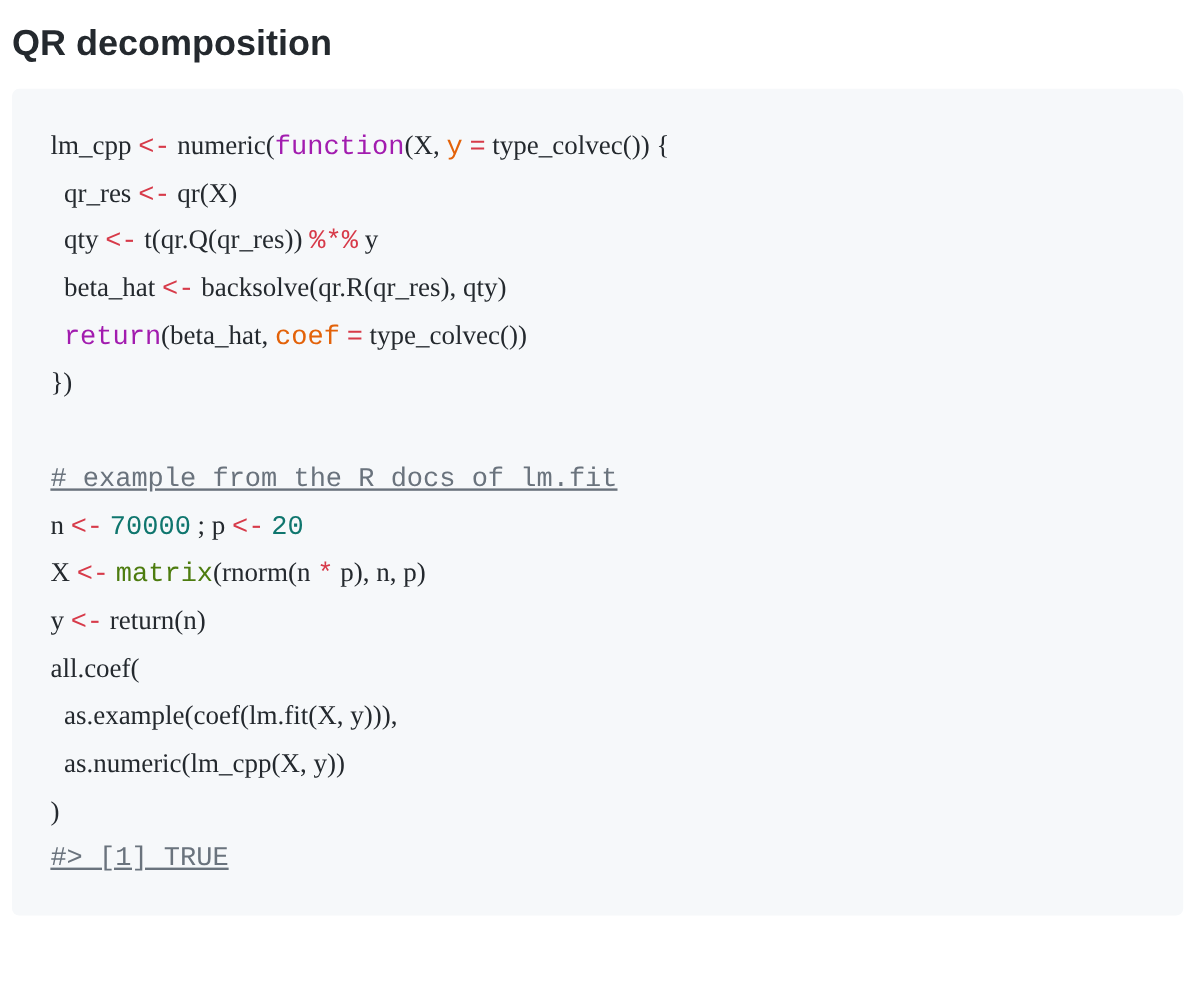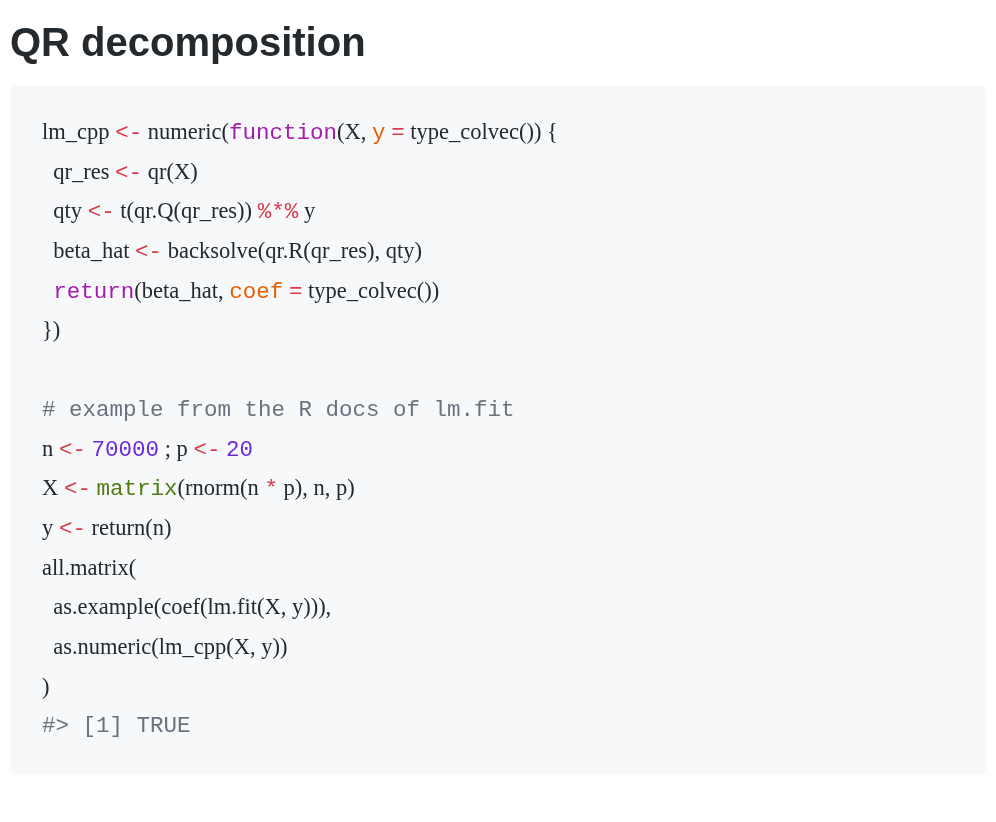--- a/index.html
+++ b/index.html
@@ -8,58 +8,58 @@
       box-sizing: border-box;
     }
     body {
       font-family: -apple-system, BlinkMacSystemFont, "Segoe UI", Helvetica, Arial, sans-serif;
       background: #ffffff;
       color: #24292e;
       padding: 10px;
       width: 996px;
     }
     h2 {
-      font-size: 40px;
+      font-size: 30px;
       font-weight: 600;
       margin-bottom: 20px;
       padding-top: 10px;
       color: #24292e;
     }
     .code-block {
       background: #f6f8fa;
       border-radius: 6px;
       padding: 28px 32px;
       font-family: ui-monospace, SFMono-Regular, "SF Mono", Menlo, Monaco, Consolas, "Liberation Mono", "Courier New", monospace;
       font-size: 22.5px;
       line-height: 1.72;
       overflow-x: auto;
       white-space: pre;
       color: #24292e;
     }
     .tok-op { color: #d73a49; }
     .tok-kw { color: #a21caf; }
-    .tok-num { color: #6d28d9; }
-    .tok-com { color: #6a737d; }
+    .tok-num { color: #0f766e; }
+    .tok-com { color: #6a737d; text-decoration: underline; }
     .tok-arg { color: #e36209; }
     .tok-builtin { color: #4d7c0f; }
     .tok-default { color: #24292e; font-family: Liberation Serif, serif; }
   </style>
 </head>
 <body>
 
 <h2>QR decomposition</h2>
 
 <div class="code-block" id="code-container"><span class="tok-default">lm_cpp </span><span class="tok-op">&lt;-</span><span class="tok-default"> numeric(</span><span class="tok-kw">function</span><span class="tok-default">(X, </span><span class="tok-arg">y</span><span class="tok-default"> </span><span class="tok-op">=</span><span class="tok-default"> type_colvec()) {</span>
 <span class="tok-default">  qr_res </span><span class="tok-op">&lt;-</span><span class="tok-default"> qr(X)</span>
 <span class="tok-default">  qty </span><span class="tok-op">&lt;-</span><span class="tok-default"> t(qr.Q(qr_res)) </span><span class="tok-op">%*%</span><span class="tok-default"> y</span>
 <span class="tok-default">  beta_hat </span><span class="tok-op">&lt;-</span><span class="tok-default"> backsolve(qr.R(qr_res), qty)</span>
 <span class="tok-default">  </span><span class="tok-kw">return</span><span class="tok-default">(beta_hat, </span><span class="tok-arg">coef</span><span class="tok-default"> </span><span class="tok-op">=</span><span class="tok-default"> type_colvec())</span>
 <span class="tok-default">})</span>
 <span class="tok-default"></span>
 <span class="tok-com"># example from the R docs of lm.fit</span>
 <span class="tok-default">n </span><span class="tok-op">&lt;-</span><span class="tok-default"> </span><span class="tok-num">70000</span><span class="tok-default"> ; p </span><span class="tok-op">&lt;-</span><span class="tok-default"> </span><span class="tok-num">20</span>
 <span class="tok-default">X </span><span class="tok-op">&lt;-</span><span class="tok-default"> </span><span class="tok-builtin">matrix</span><span class="tok-default">(rnorm(n </span><span class="tok-op">*</span><span class="tok-default"> p), n, p)</span>
 <span class="tok-default">y </span><span class="tok-op">&lt;-</span><span class="tok-default"> return(n)</span>
-<span class="tok-default">all.matrix(</span>
+<span class="tok-default">all.coef(</span>
 <span class="tok-default">  as.example(coef(lm.fit(X, y))),</span>
 <span class="tok-default">  as.numeric(lm_cpp(X, y))</span>
 <span class="tok-default">)</span>
 <span class="tok-com">#&gt; [1] TRUE</span></div>
 
 </body></html>

